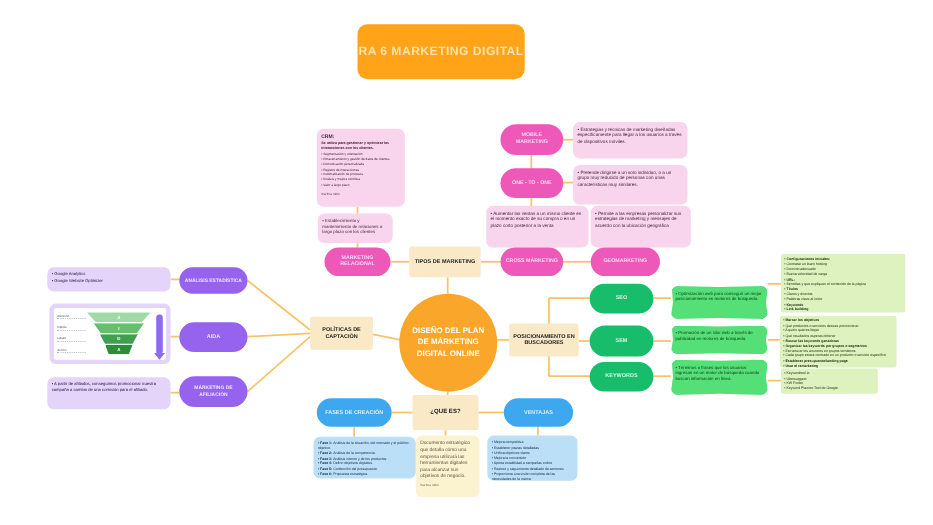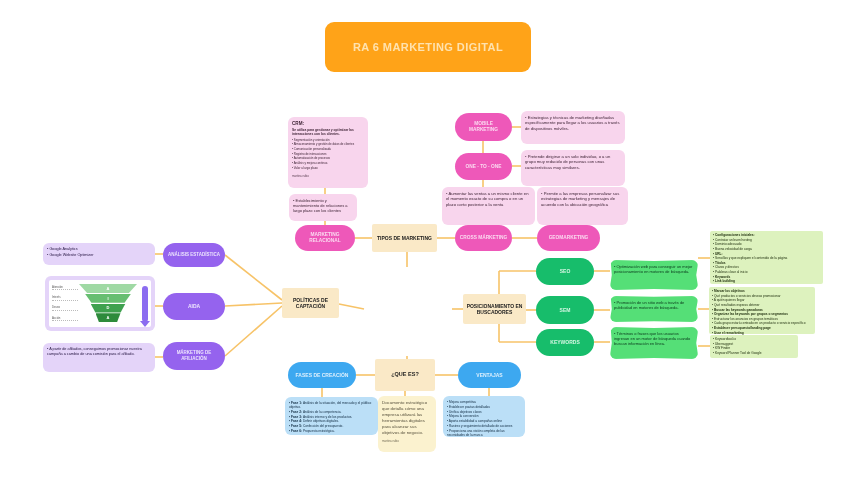--- a/index.html
+++ b/index.html
@@ -89,24 +89,27 @@
       <line x1="698" y1="309" x2="709" y2="309"></line>
       <line x1="698" y1="346" x2="710" y2="346"></line>
       <line x1="356" y1="375" x2="375" y2="375"></line>
       <line x1="435" y1="375" x2="458" y2="375"></line>
       <line x1="322" y1="388" x2="322" y2="397"></line>
       <line x1="489" y1="388" x2="489" y2="396"></line>
       <line x1="405" y1="391" x2="405" y2="396"></line>
     </g>
   </svg>
 
-  <div class="node title-node" style="left:325px;top:22px;width:206px;height:50px;">
+  <div class="node title-node" style="left:325px;top:22px;width:152px;height:50px;">
     <span>RA 6 MARKETING DIGITAL</span>
   </div>
 
+  <div class="node circle" style="left:363px;top:267px;width:89px;height:89px;">
+    <span>DISEÑO DEL PLAN DE MÁRKETING DIGITAL ONLINE</span>
+  </div>
 
   <div class="node note pnote" style="left:288px;top:117px;width:80px;height:71px;">
     <div class="crm-title">CRM:</div>
     <div class="crm-sub">Se utiliza para gestionar y optimizar las interacciones con los clientes.</div>
     <div class="crm-list">
         <div class="li">• Segmentación y orientación</div>
         <div class="li">• Almacenamiento y gestión de datos de clientes</div>
         <div class="li">• Comunicación personalizada</div>
         <div class="li">• Registro de interacciones</div>
         <div class="li">• Automatización de procesos</div>

